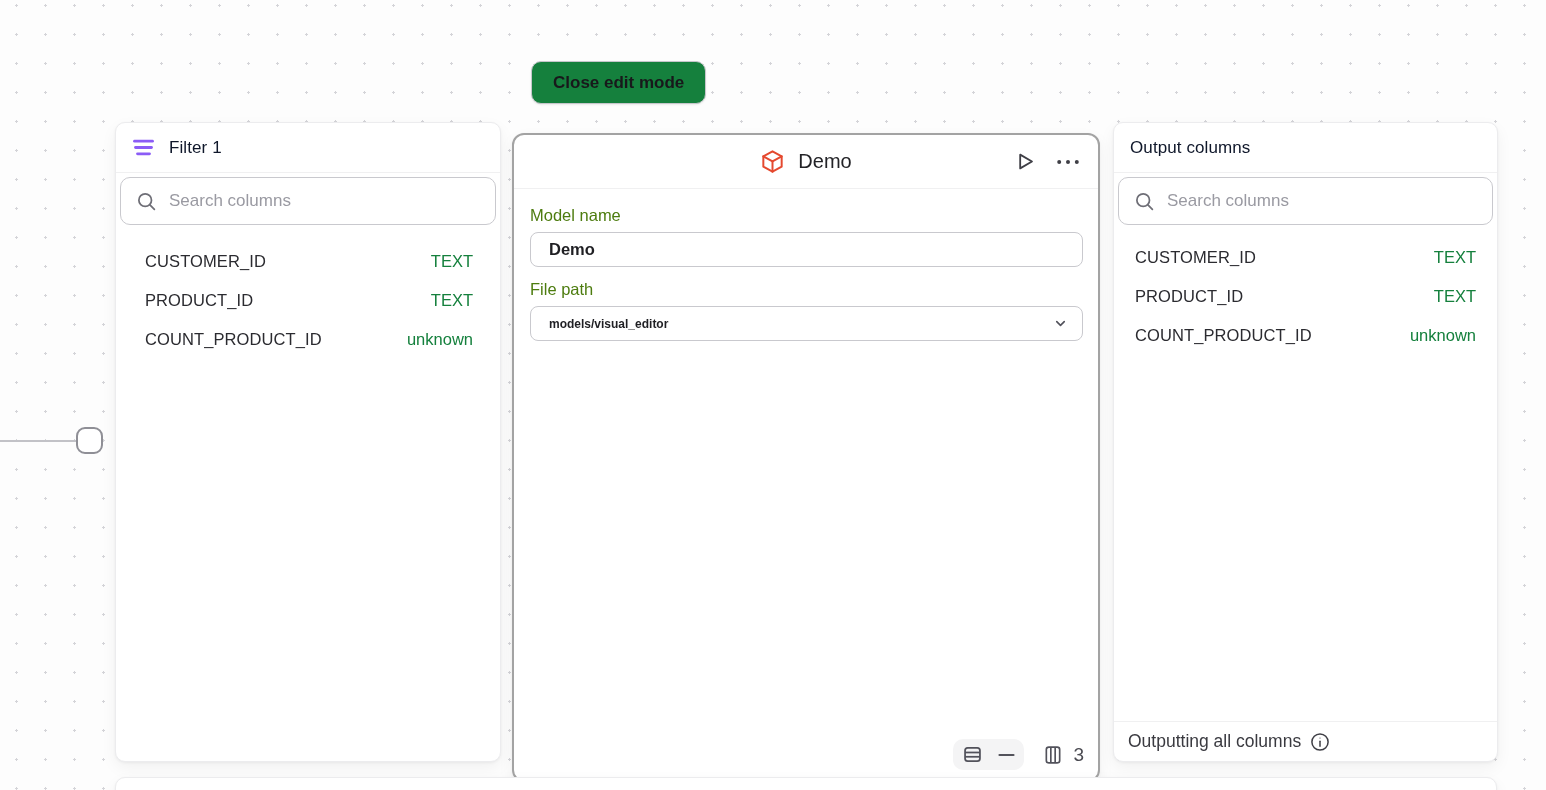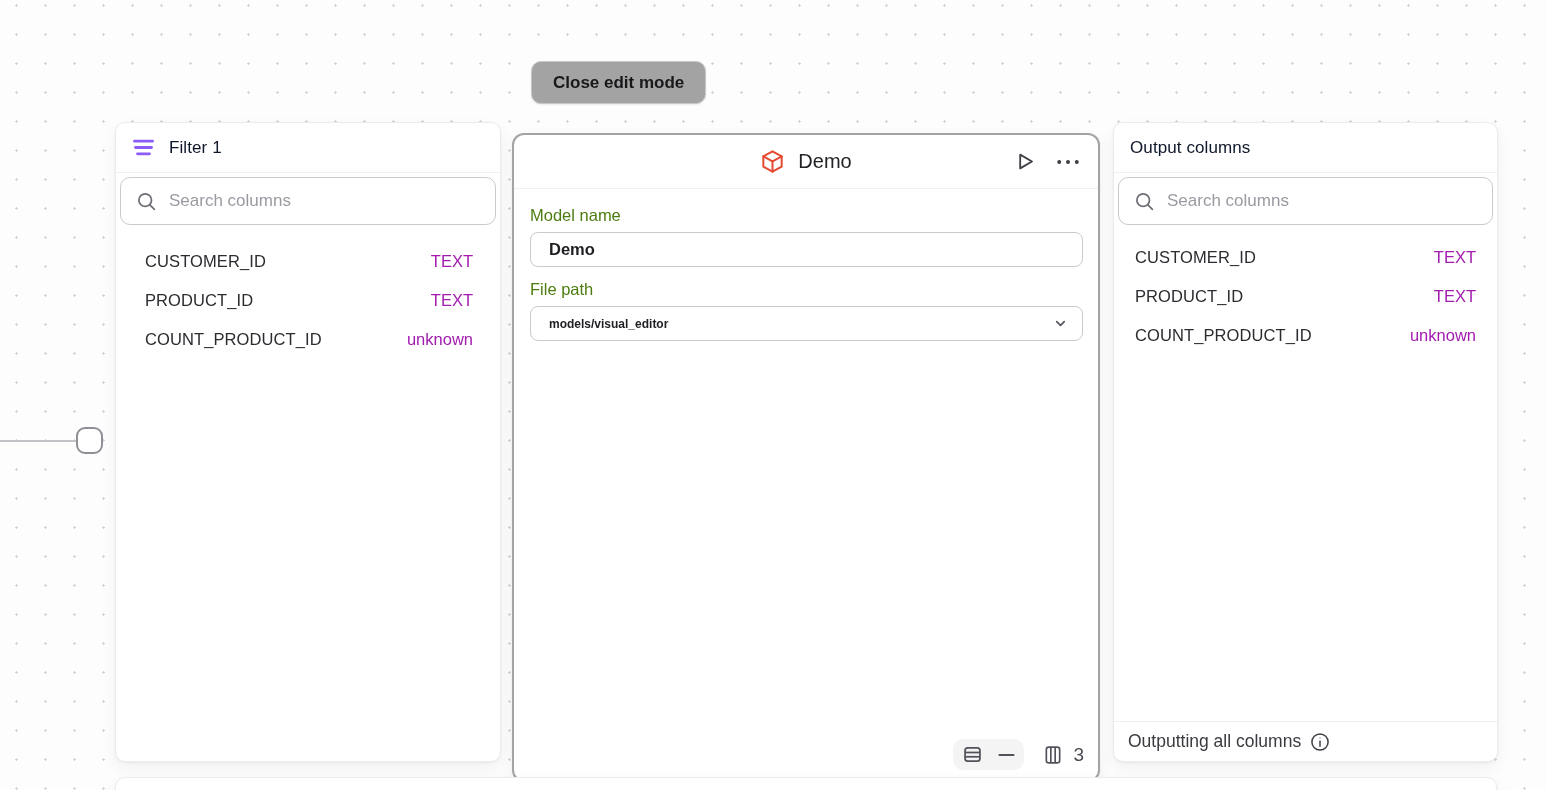--- a/index.html
+++ b/index.html
@@ -51,21 +51,21 @@
   }
   .search-wrap input::placeholder { color: #9a9aa2; }
 
   
   .col-list { margin-top: 17px; }
   .col-row {
     display: flex; align-items: center; justify-content: space-between;
     height: 39px; padding: 0 27px 0 29px; text-align: center;
   }
   .col-name { font-size: 16.5px; color: #2b2b30; letter-spacing: 0.1px; }
-  .col-type { font-size: 16.5px; color: #a21caf; }
+  .col-type { font-size: 16.5px; color: #15803d; }
 
   
   .panel-filter  { left: 115px; top: 122px; width: 386px; height: 640px; }
   .panel-output  { left: 1113px; top: 122px; width: 385px; height: 640px; }
   .panel-output .col-row { padding: 0 21px; }
   .panel-output .col-list { margin-top: 13px; }
 
   .output-footer {
     position: absolute; left: 0; right: 0; bottom: 0; height: 40px;
     border-top: 1px solid #f0f0f1;
@@ -124,21 +124,21 @@
     background: #f4f4f5; border-radius: 10px;
     height: 31px; padding: 0 9px;
   }
   .col-count-group { display: flex; align-items: center; gap: 10px; margin-left: 19px; }
   .col-count { font-size: 19px; color: #4b4b52; }
 
   
   .close-btn {
     position: absolute; left: 531px; top: 61px;
     height: 43px; padding: 0 21px;
-    background: #a3a3a3;
+    background: #15803d;
     border: 1px solid #c6c6cb; border-radius: 10px;
     box-shadow: 0 1px 2px rgba(0,0,0,0.08);
     font-family: "Liberation Sans", sans-serif;
     font-size: 17px; font-weight: 700; color: #18181b;
     cursor: pointer;
   }
 
   
   .edge-line { position: absolute; left: 0; top: 440px; width: 78px; height: 2px; background: #c2c2c7; }
   .edge-handle {

